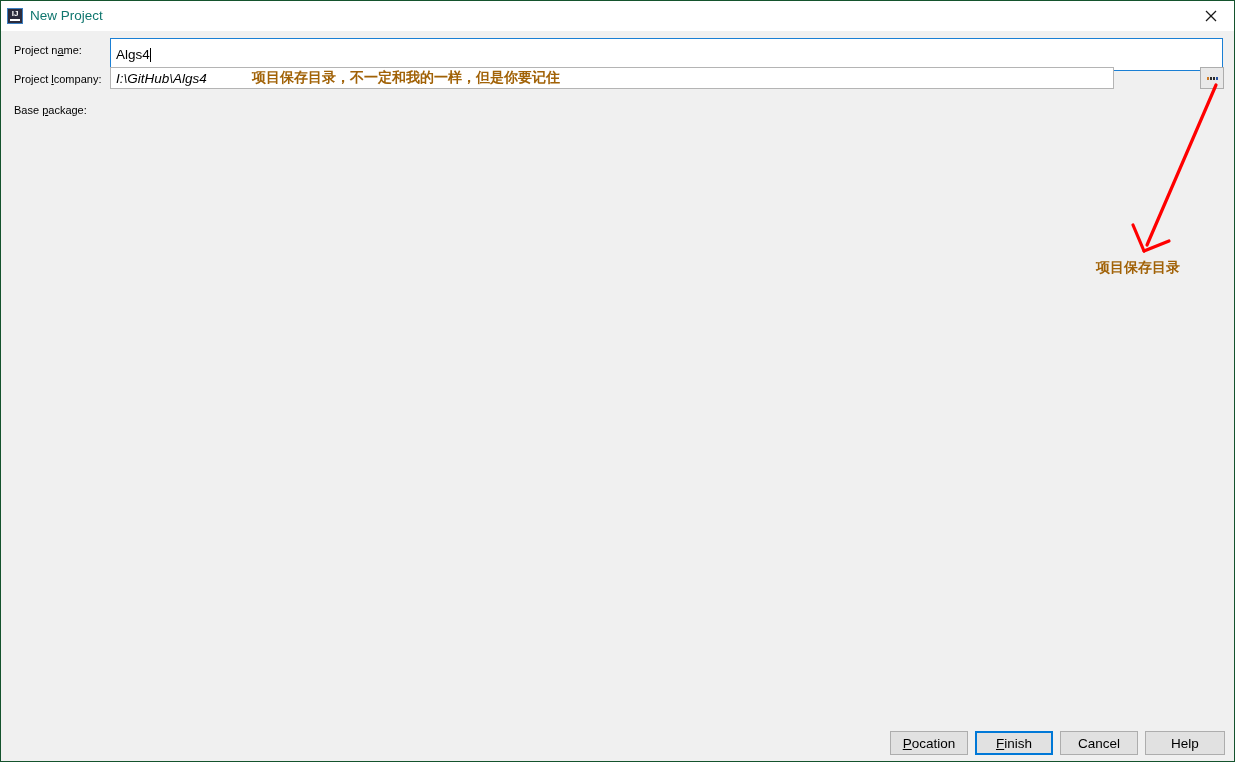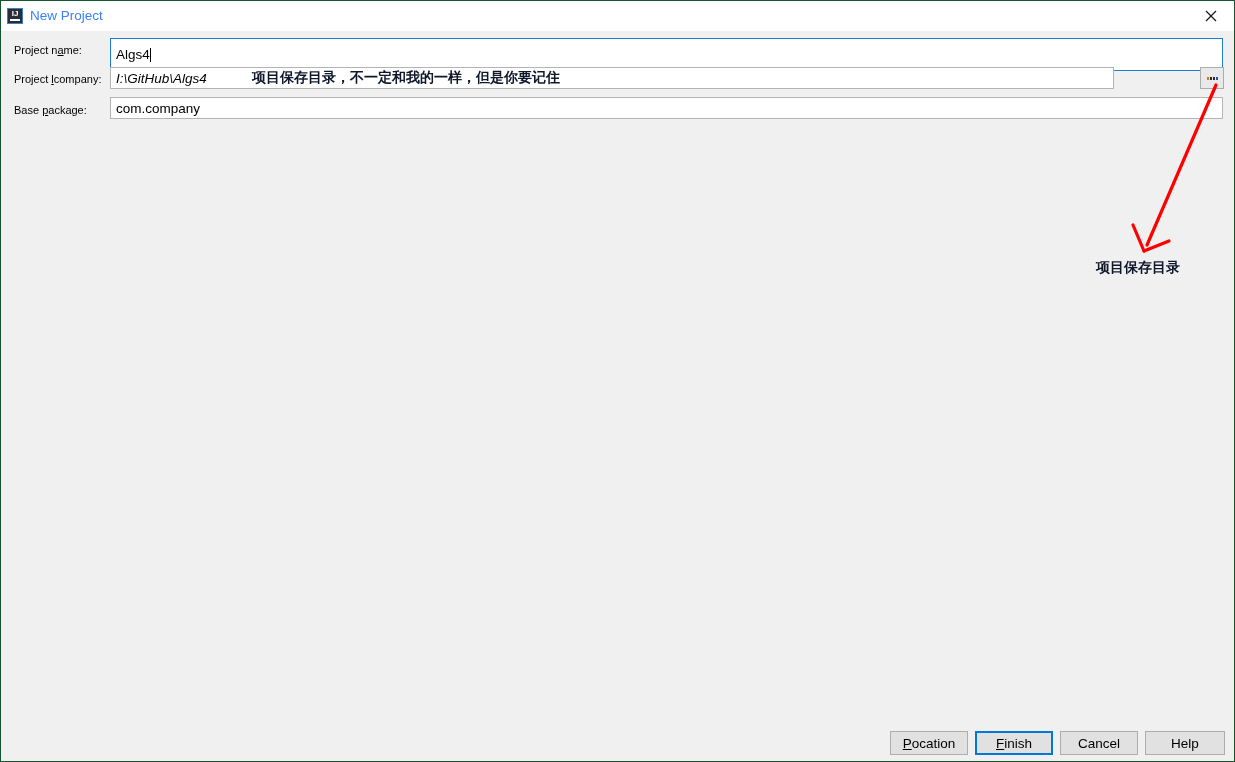--- a/index.html
+++ b/index.html
@@ -58,21 +58,21 @@
   #app-icon .ij-bar {
     position: absolute;
     left: 2px; bottom: 2px;
     width: 10px; height: 2px;
     background: #ffffff;
   }
   #window-title {
     position: absolute;
     left: 29px; top: 6px;
     font-size: 13.5px;
-    color: #3b82f6;
+    color: #0f766e;
     line-height: 18px;
     white-space: nowrap;
   }
   #close-button {
     position: absolute;
     right: 0; top: 0;
     width: 46px; height: 30px;
     display: flex;
     align-items: center;
     justify-content: center;
@@ -149,21 +149,21 @@
   #browse-button .dots i:nth-child(3) { background: #2b2b2b; }
   #browse-button .dots i:nth-child(4) { background: #2a55a5; }
 
   
   #label-base-package { left: 13px; top: 101px; }
   #input-base-package { left: 109px; top: 96px; width: 1113px; height: 22px; }
 
   
   .annotation {
     position: absolute;
-    color: #0f172a;
+    color: #a16207;
     font-family: "DejaVu Sans", "Liberation Sans", sans-serif;
     font-size: 14px;
     font-weight: bold;
     white-space: nowrap;
     line-height: 16px;
   }
   #annotation-location { left: 251px; top: 68px; }
   #annotation-browse   { left: 1095px; top: 258px; }
 
   #annotation-arrow {
@@ -232,23 +232,20 @@
   <div id="browse-button">
     <span class="dots">
         <i></i>
         <i></i>
         <i></i>
         <i></i>
       </span>
   </div>
 
   <div class="field-label" id="label-base-package"><span>Base </span><u>p</u><span>ackage:</span></div>
-  <div class="text-field" id="input-base-package">
-      <span>com.company</span>
-    </div>
 
   <div class="annotation" id="annotation-location">项目保存目录，不一定和我的一样，但是你要记住</div>
   <div class="annotation" id="annotation-browse">项目保存目录</div>
   <svg id="annotation-arrow" viewBox="0 0 115 185">
     <line x1="95" y1="6" x2="26" y2="166" stroke="#ff0000" stroke-width="3.2" stroke-linecap="round"></line>
     <line x1="23" y1="172" x2="12" y2="146" stroke="#ff0000" stroke-width="3.2" stroke-linecap="round"></line>
     <line x1="23" y1="172" x2="48" y2="162" stroke="#ff0000" stroke-width="3.2" stroke-linecap="round"></line>
   </svg>
 
   <div class="dlg-button" id="button-previous">

